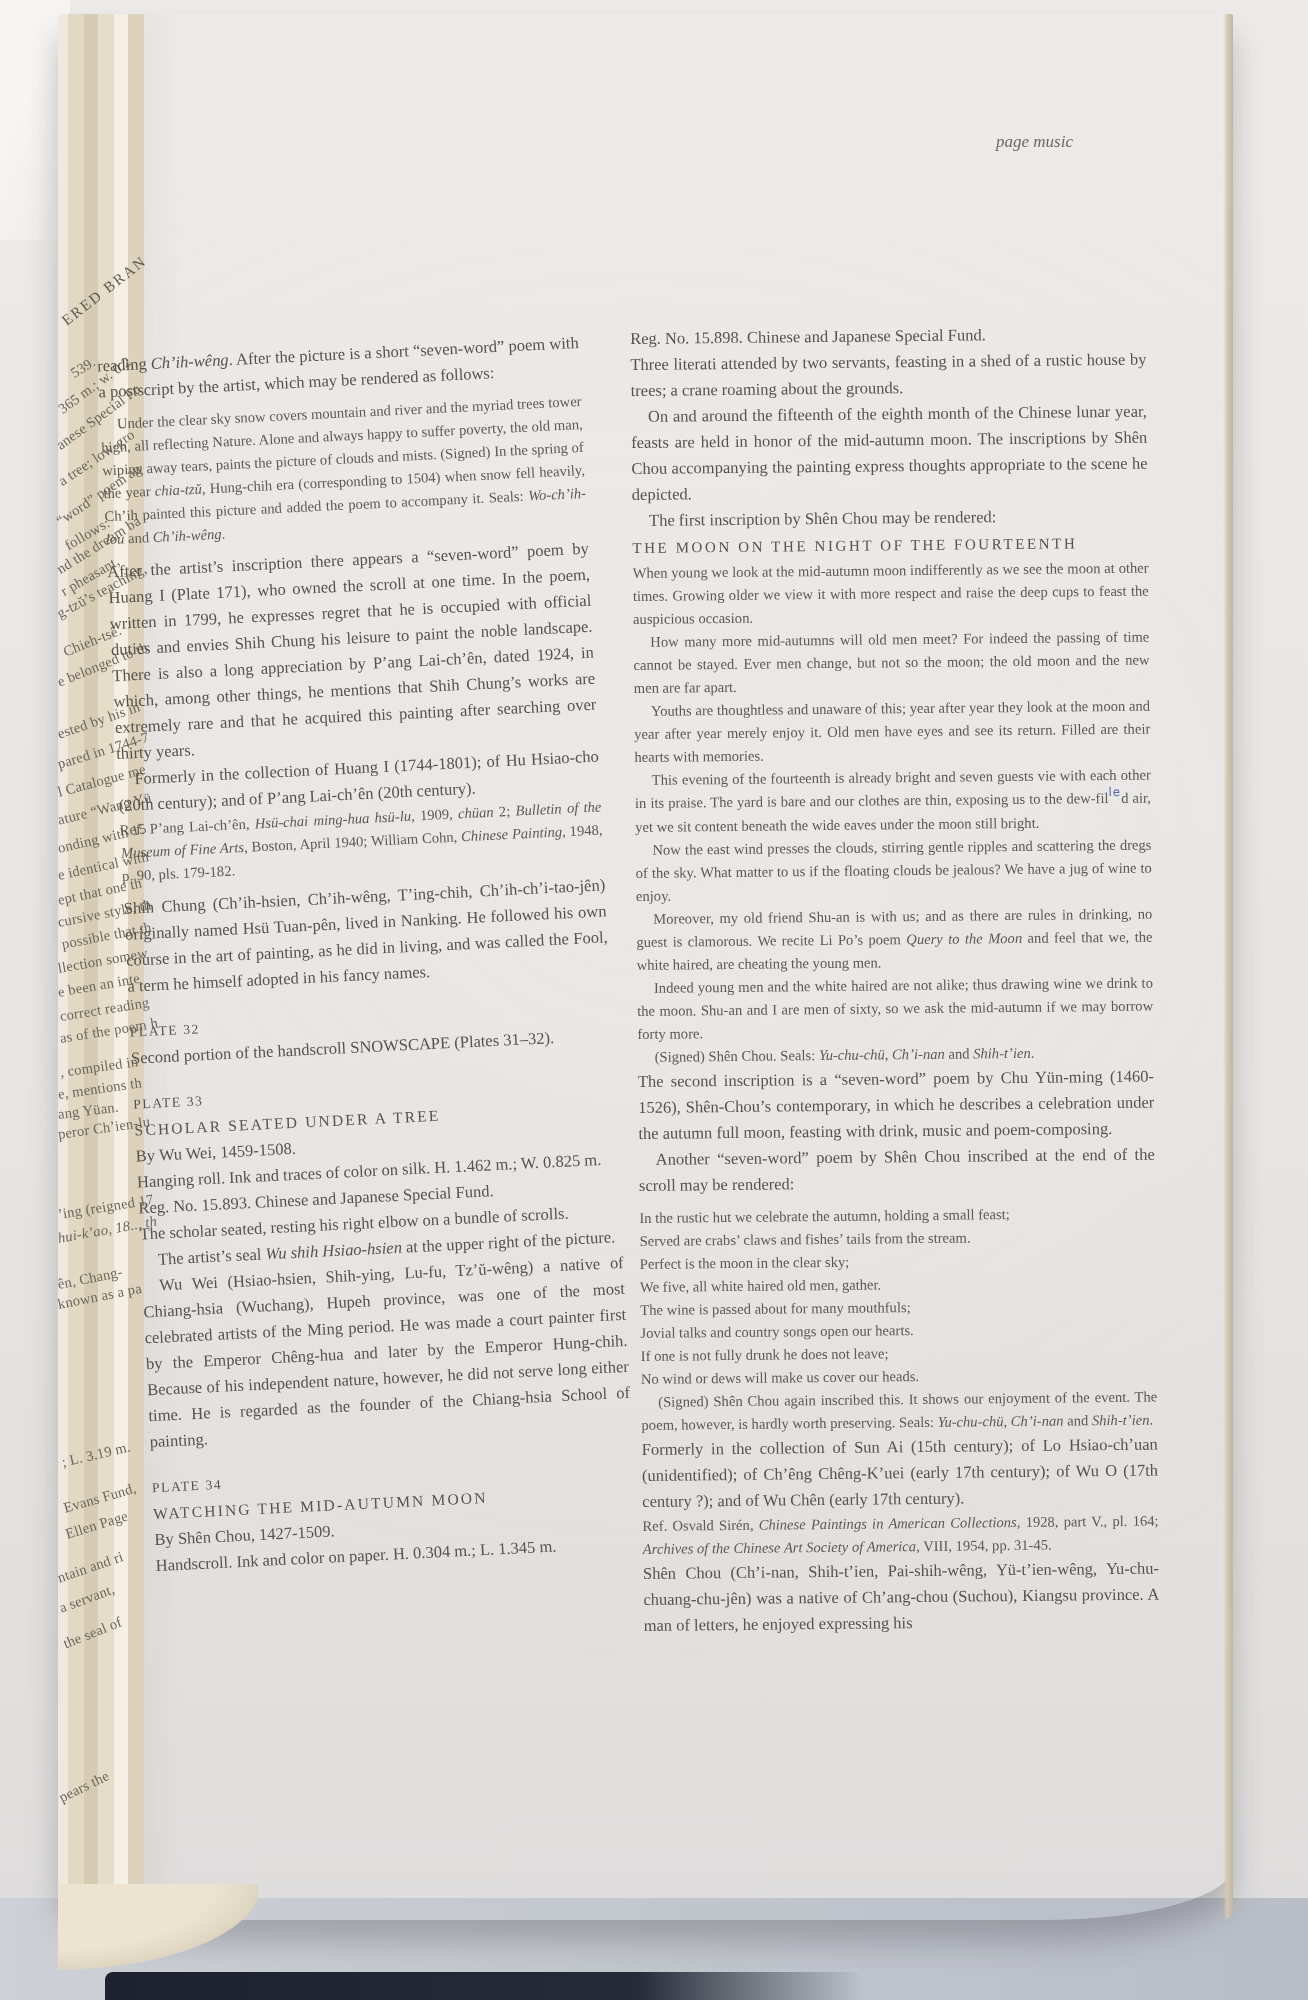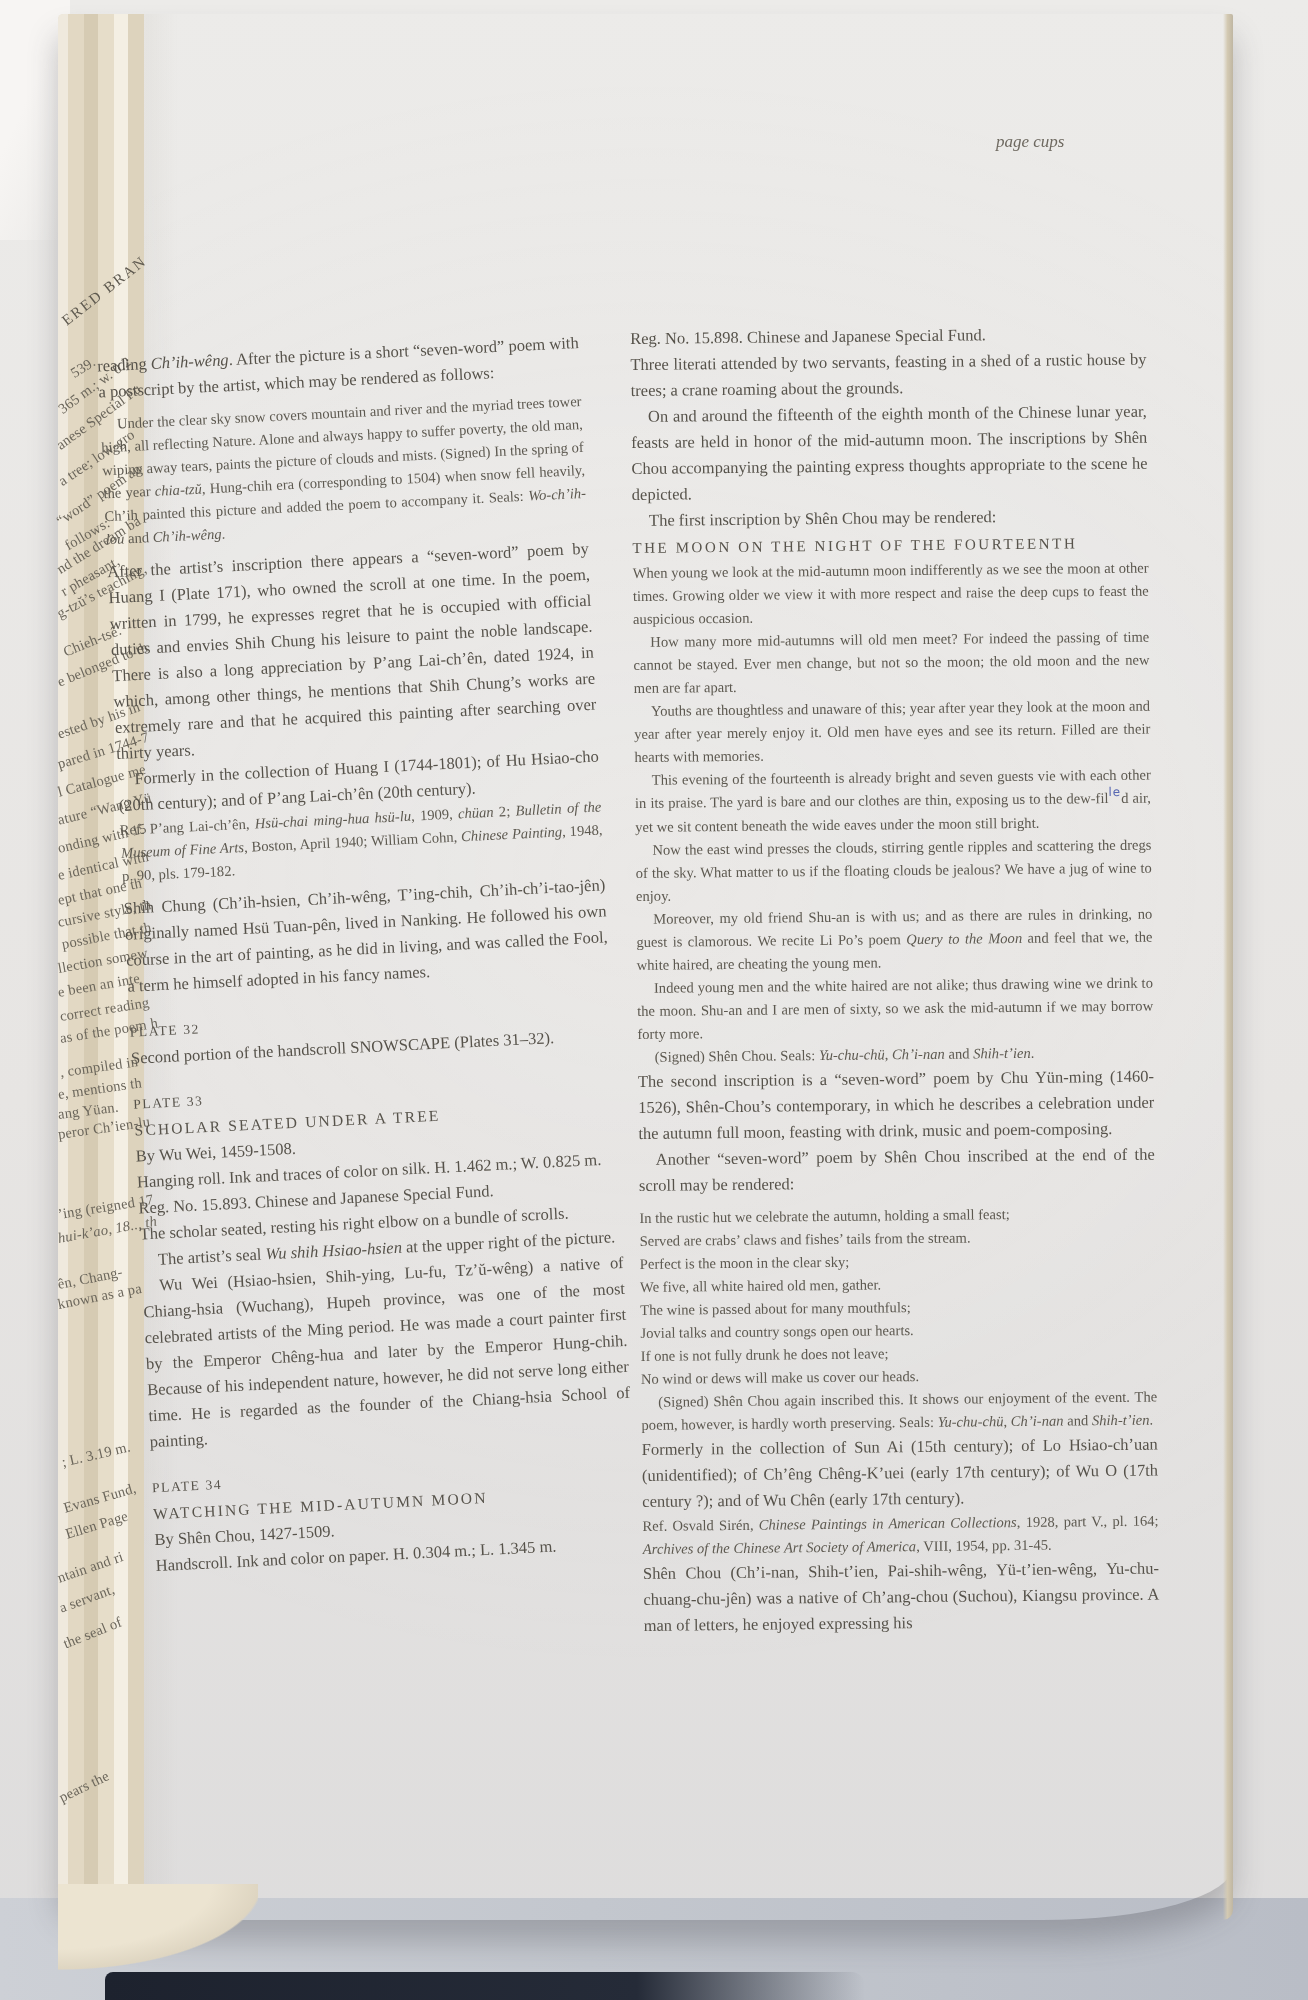--- a/index.html
+++ b/index.html
@@ -95,21 +95,21 @@
       <span class="frag" style="top:1512px;left:8px;transform:rotate(-17deg)">Ellen Page</span>
       <span class="frag" style="top:1556px;left:0;transform:rotate(-19deg)">ntain and ri</span>
       <span class="frag" style="top:1586px;left:2px;transform:rotate(-20deg)">a servant,</span>
       <span class="frag" style="top:1622px;left:6px;transform:rotate(-22deg)">the seal of</span>
       <span class="frag" style="top:1776px;left:2px;transform:rotate(-26deg)">pears the</span>
     </div>
     <div class="right-edge"></div>
     <div class="bottom-curl"></div>
   </div>
 
-  <div class="page-number">page cups</div>
+  <div class="page-number">page music</div>
 
   <div class="col col-left">
     <p class="p"><span>reading </span><i>Ch’ih-wêng</i><span>. After the picture is a short “seven-word” poem with a postscript by the artist, which may be rendered as follows:</span></p>
     <div class="gap-sm"></div>
     <p class="p small ind"><span>Under the clear sky snow covers mountain and river and the myriad trees tower high, all reflecting Nature. Alone and always happy to suffer poverty, the old man, wiping away tears, paints the picture of clouds and mists. (Signed) In the spring of the year </span><i>chia-tzŭ</i><span>, Hung-chih era (corresponding to 1504) when snow fell heavily, Ch’ih painted this picture and added the poem to accompany it. Seals: </span><i>Wo-ch’ih-lou</i><span> and </span><i>Ch’ih-wêng</i><span>.</span></p>
     <div class="gap-sm"></div>
     <p class="p">After the artist’s inscription there appears a “seven-word” poem by Huang I (Plate 171), who owned the scroll at one time. In the poem, written in 1799, he expresses regret that he is occupied with official duties and envies Shih Chung his leisure to paint the noble landscape. There is also a long appreciation by P’ang Lai-ch’ên, dated 1924, in which, among other things, he mentions that Shih Chung’s works are extremely rare and that he acquired this painting after searching over thirty years.</p>
     <p class="p ind">Formerly in the collection of Huang I (1744-1801); of Hu Hsiao-cho (20th century); and of P’ang Lai-ch’ên (20th century).</p>
     <p class="p small"><span>Ref. P’ang Lai-ch’ên, </span><i>Hsü-chai ming-hua hsü-lu</i><span>, 1909, </span><i>chüan</i><span> 2; </span><i>Bulletin of the Museum of Fine Arts</i><span>, Boston, April 1940; William Cohn, </span><i>Chinese Painting</i><span>, 1948, p. 90, pls. 179-182.</span></p>
     <div class="gap-sm"></div>

